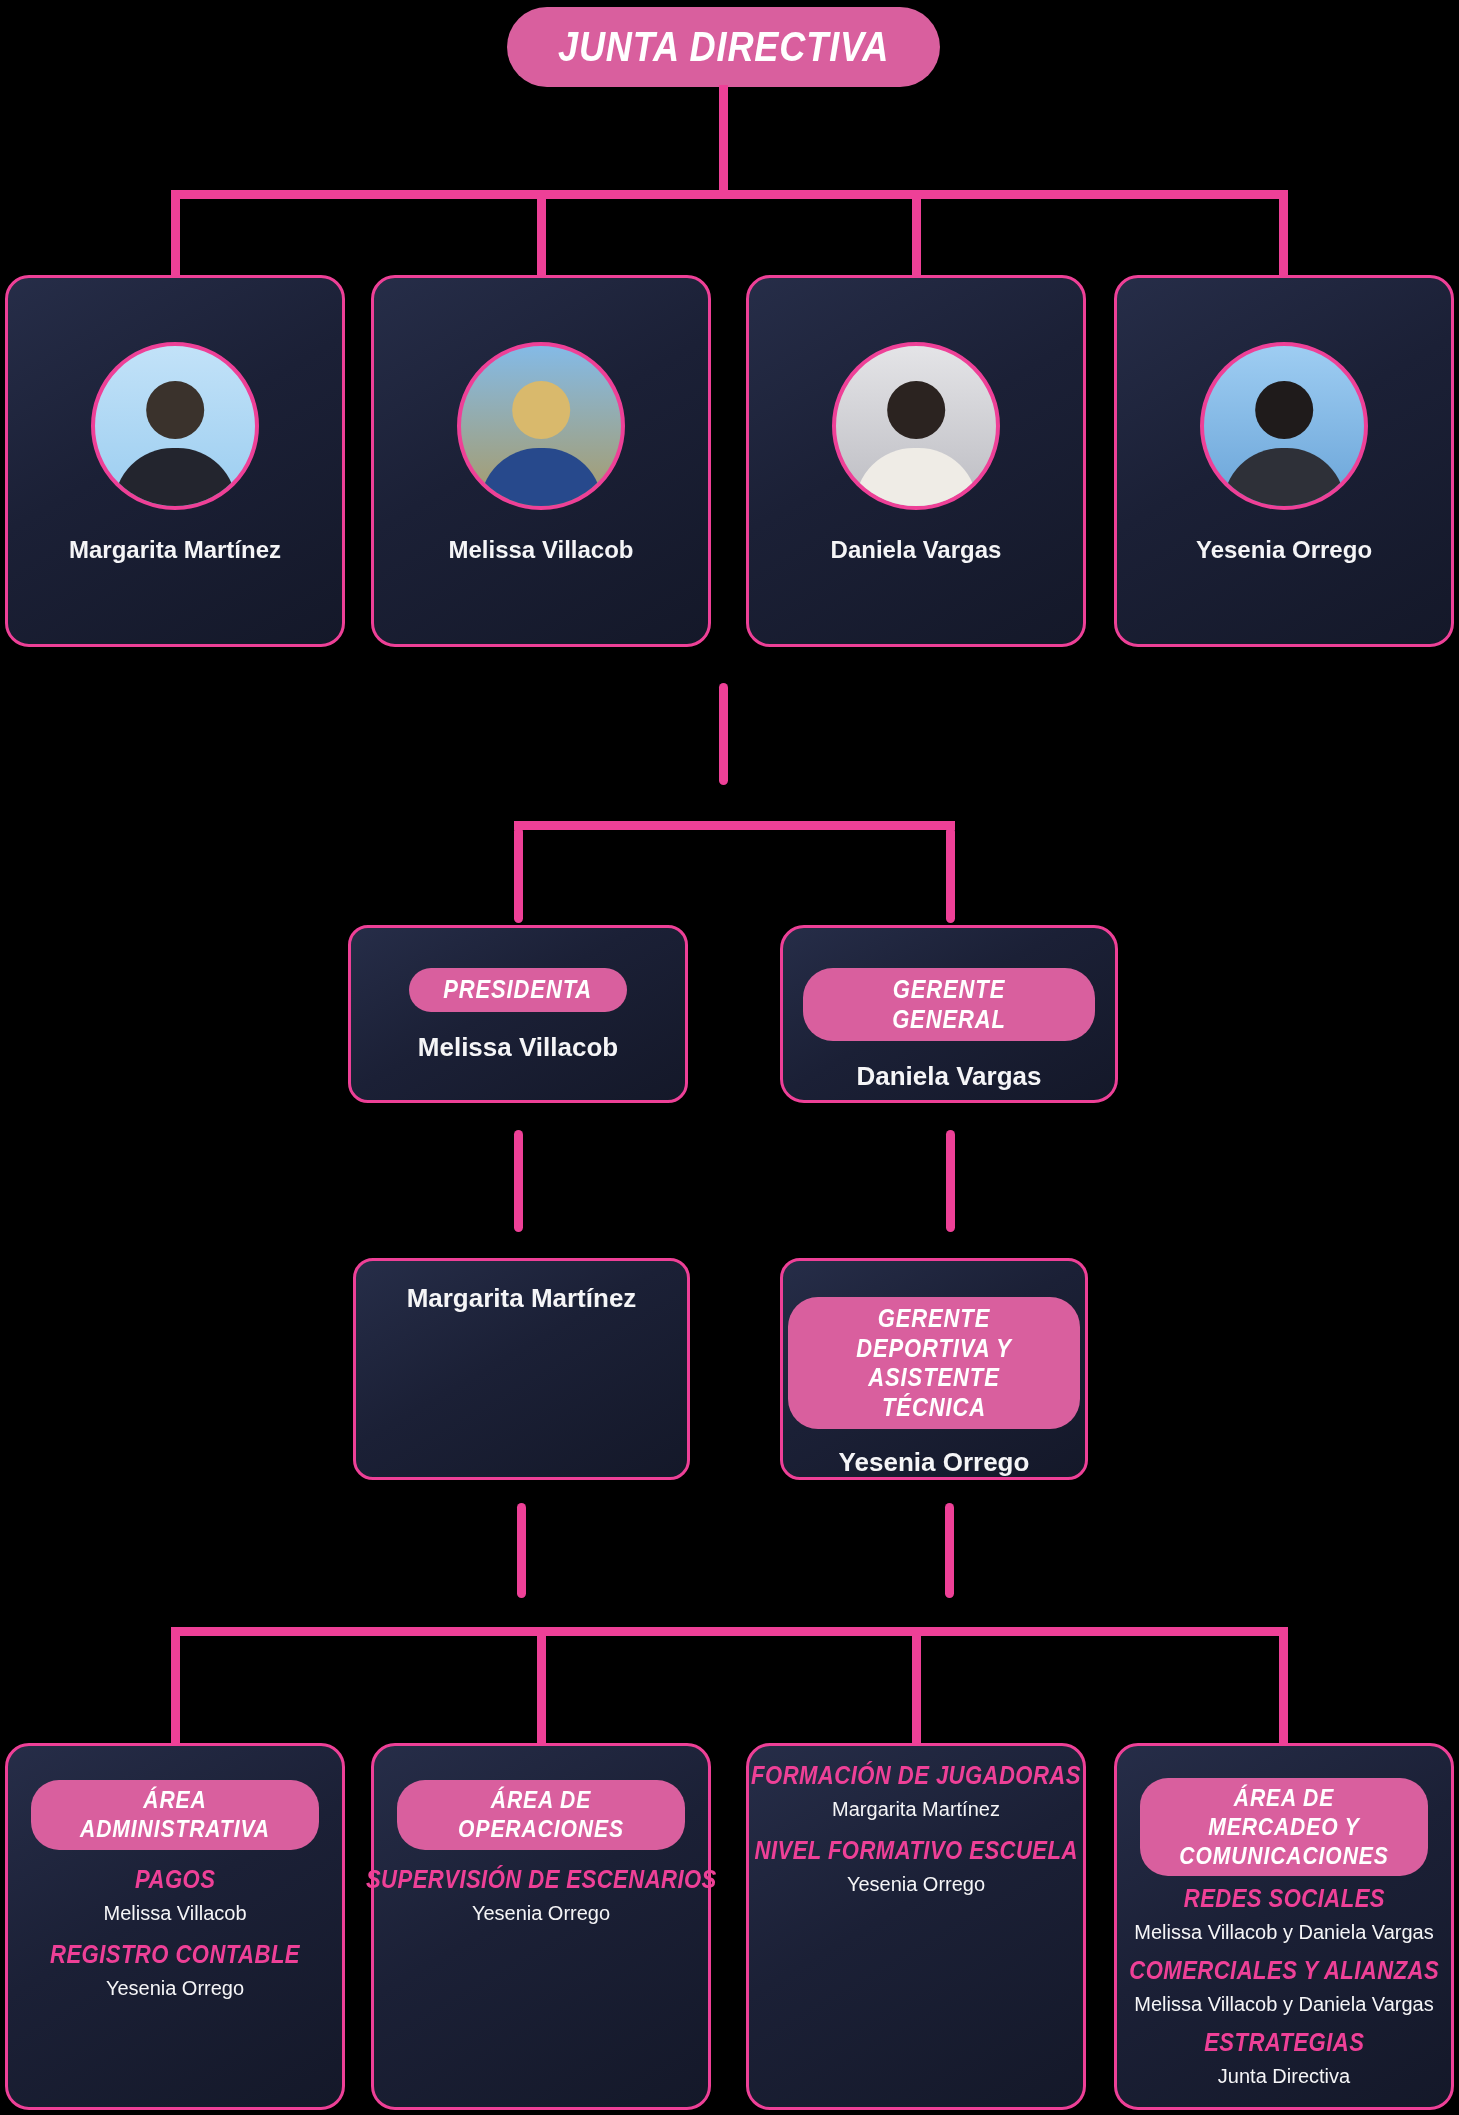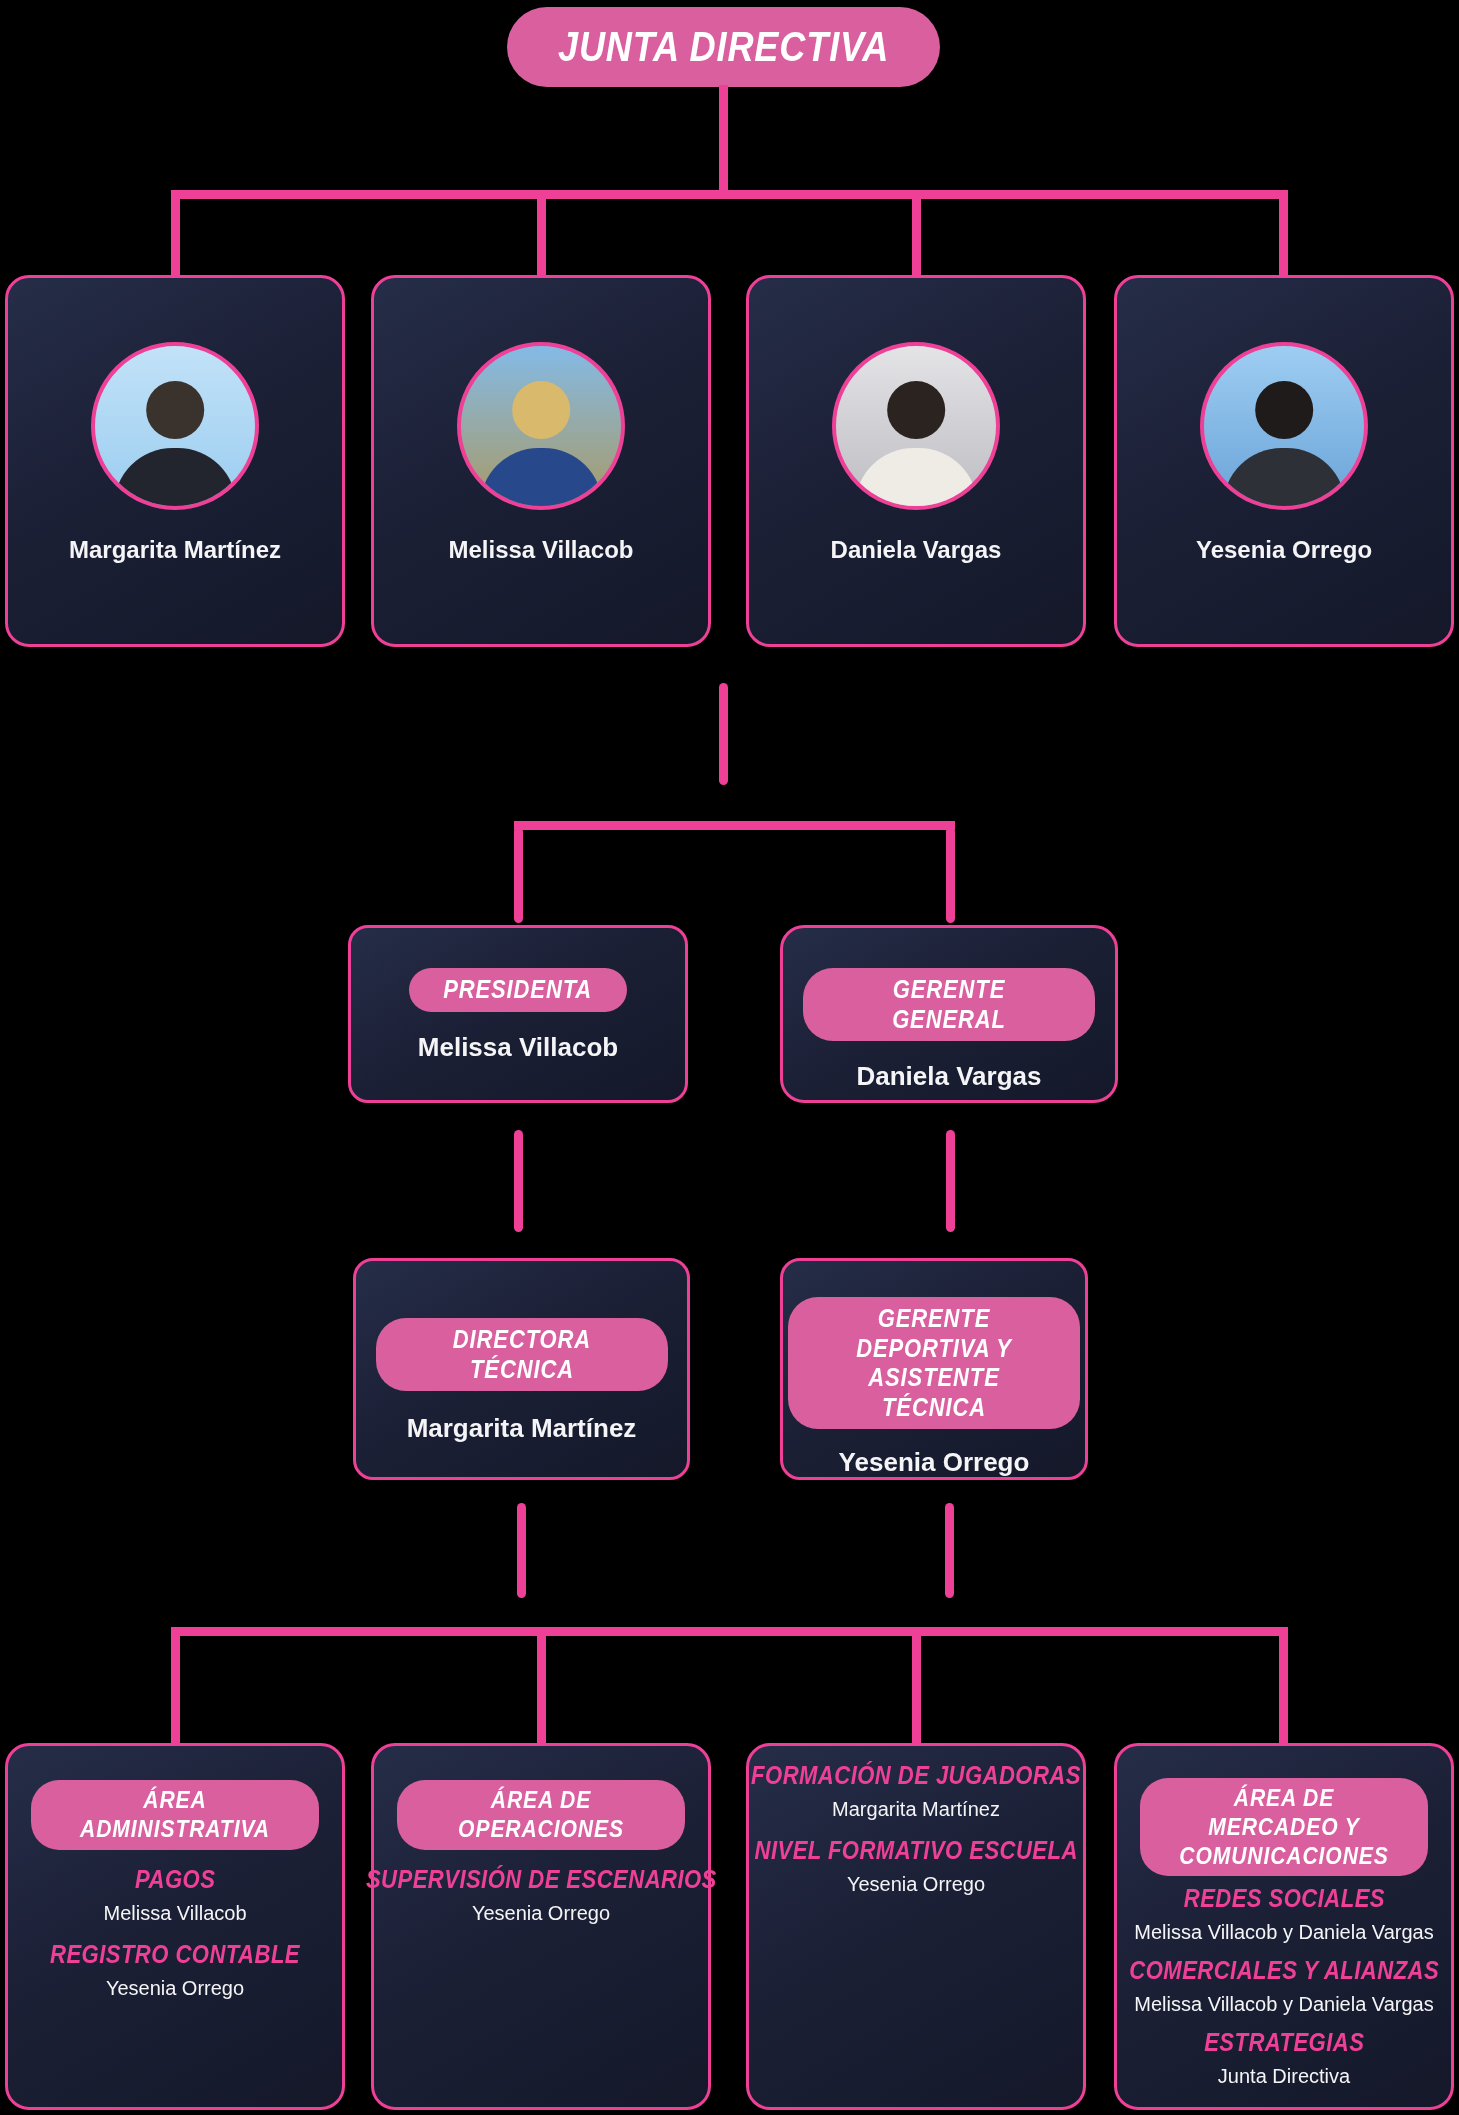--- a/index.html
+++ b/index.html
@@ -125,23 +125,20 @@
     <div class="role-pill" style="margin-top:40px;">
       <span class="cond">GERENTE GENERAL</span>
     </div>
     <div class="role-name" style="margin-top:20px;">Daniela Vargas</div>
   </div>
 
   <div class="conn v cap" style="left:514px;top:1130px;height:102px;"></div>
   <div class="conn v cap" style="left:946px;top:1130px;height:102px;"></div>
 
   <div class="card role-box" style="left:353px;top:1258px;width:337px;height:222px;">
-    <div class="role-pill" style="margin-top:57px;">
-      <span class="cond">DIRECTORA TÉCNICA</span>
-    </div>
     <div class="role-name" style="margin-top:22px;">Margarita Martínez</div>
   </div>
   <div class="card role-box" style="left:780px;top:1258px;width:308px;height:222px;">
     <div class="role-pill" style="margin-top:36px;">
       <span class="cond">GERENTE DEPORTIVA Y ASISTENTE TÉCNICA</span>
     </div>
     <div class="role-name" style="margin-top:18px;">Yesenia Orrego</div>
   </div>
 
   <div class="conn v cap" style="left:517px;top:1503px;height:95px;"></div>

